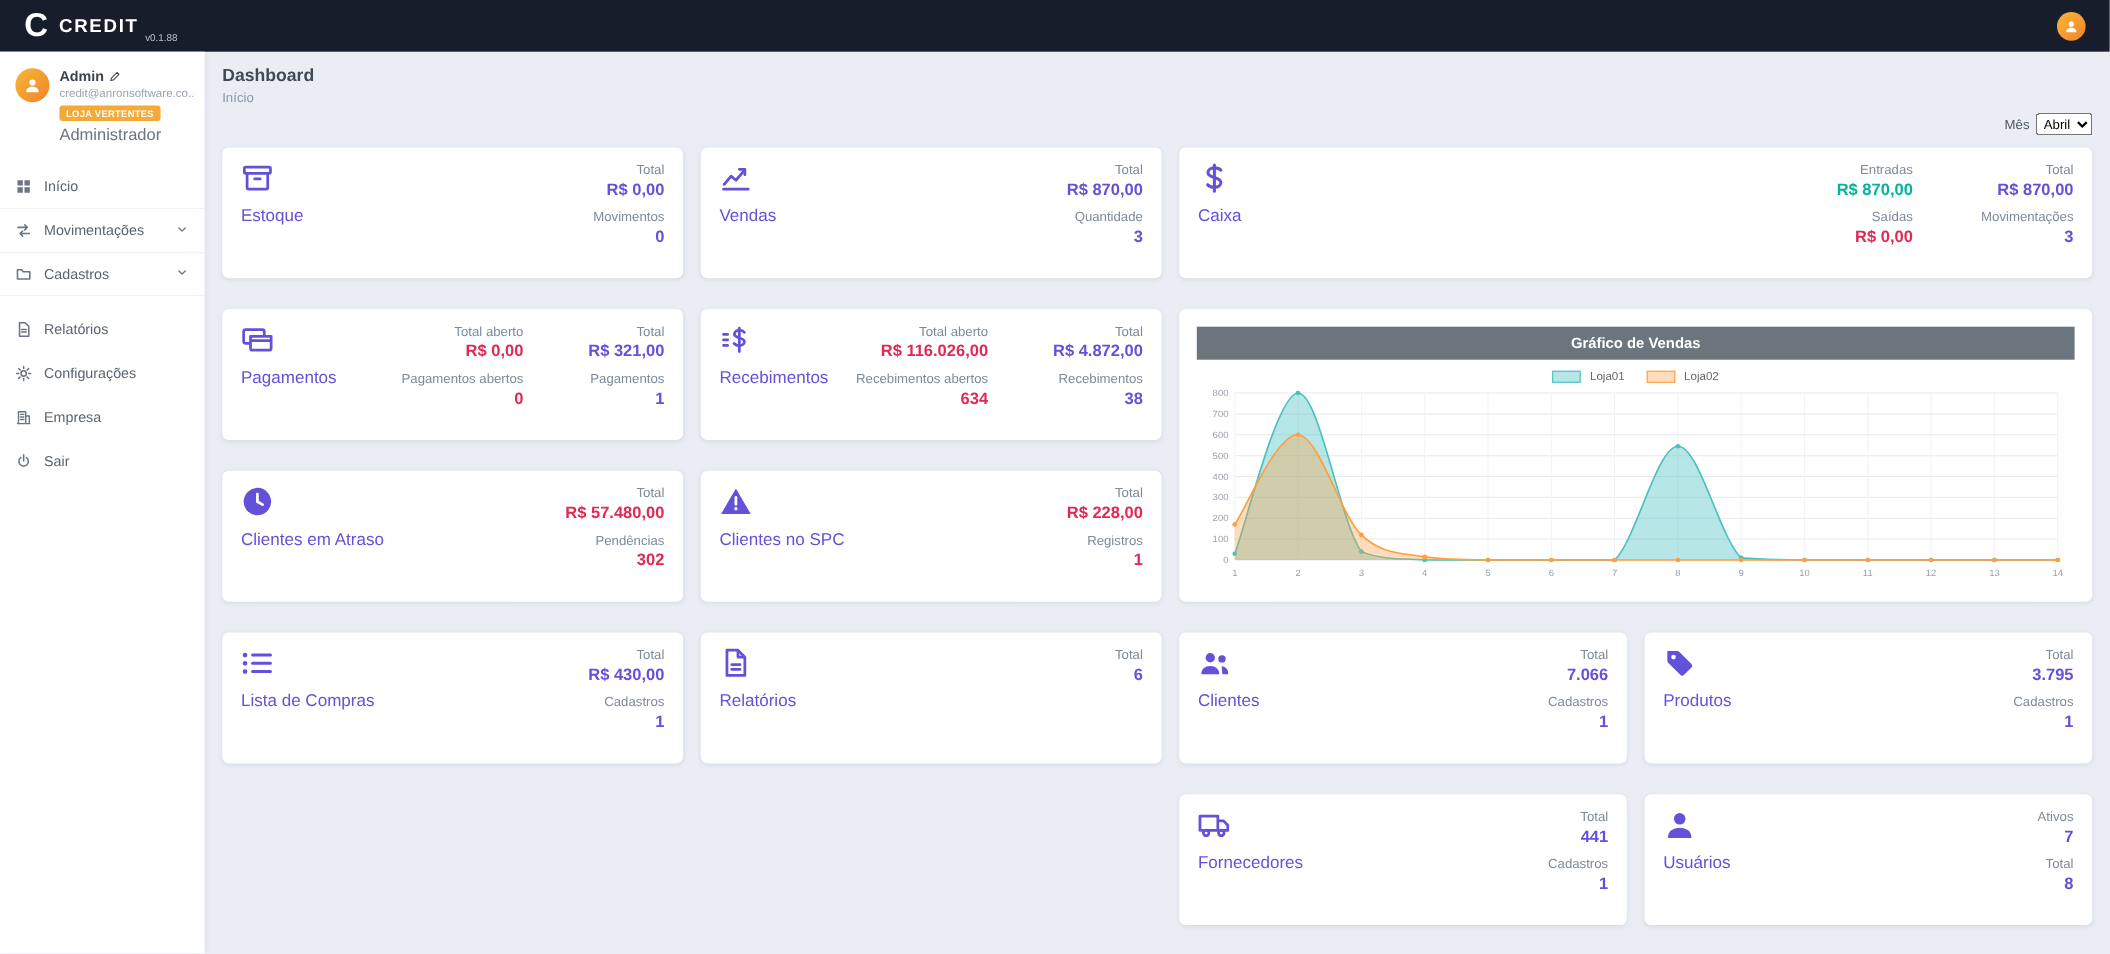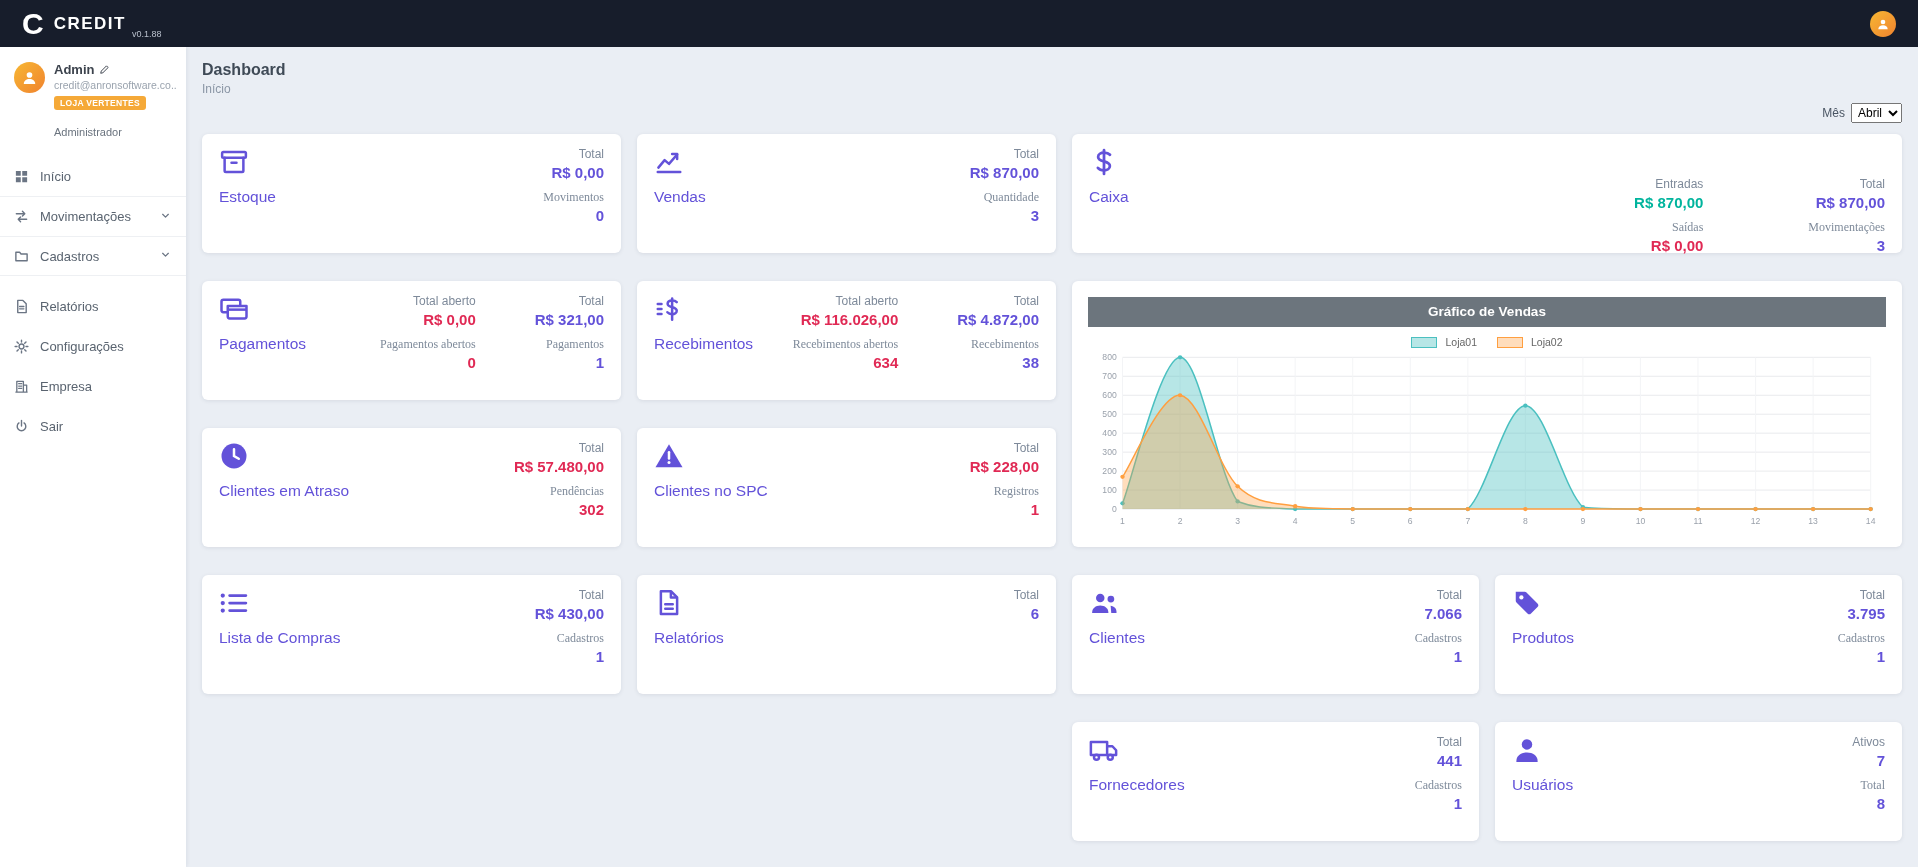--- a/index.html
+++ b/index.html
@@ -44,21 +44,21 @@
   .user-info { flex: 1; min-width: 0; display: flex; flex-direction: column; }
   .user-name { font-size: 13px; font-weight: 700; color: #3c434d; display: flex; align-items: center; gap: 5px; }
   .user-name .pencil { color: #3c434d; cursor: pointer; display: inline-flex; }
   .user-name .pencil svg { width: 11px; height: 11px; }
   .user-email { font-size: 10.5px; color: #9aa3ae; margin-top: 2px; white-space: nowrap; overflow: hidden; }
   .user-badge {
     align-self: flex-start; margin-top: 5px; font-size: 8.5px; font-weight: 700;
     background: var(--badge, #f5a938); color: #fff; padding: 2px 6px; border-radius: 3px;
     letter-spacing: .3px;
   }
-  .user-role { font-size: 11px; color: #6a737e; margin-top: 16px; }
+  .user-role { font-size: 15px; color: #6a737e; margin-top: 4px; }
 
   
   .menu { margin-top: 10px; }
   .menu-item {
     display: flex; align-items: center; gap: 11px; height: 40px; padding: 0 14px;
     font-size: 13px; color: #5a6470; cursor: pointer;
   }
   .menu-item svg { width: 15px; height: 15px; flex-shrink: 0; color: #6b7584; }
   .menu-item .chev { margin-left: auto; }
   .menu-item .chev svg { width: 13px; height: 13px; }
@@ -90,24 +90,24 @@
   .c-lista{grid-column:1;grid-row:4} .c-relatorios{grid-column:2;grid-row:4}
   .c-clientes{grid-column:3;grid-row:4} .c-produtos{grid-column:4;grid-row:4}
   .c-fornecedores{grid-column:3;grid-row:5} .c-usuarios{grid-column:4;grid-row:5}
 
   .card-left { display: flex; flex-direction: column; }
   .card-icon { width: 30px; height: 30px; color: var(--purple, #6352d9); }
   .card-icon svg { width: 30px; height: 30px; display: block; }
   .card-title { color: var(--purple, #6352d9); font-size: 15.5px; margin-top: 11px; cursor: pointer; white-space: nowrap; }
 
   .stats { display: flex; }
-  .gap-lg { gap: 105px; margin-top: 30px; } .gap-md { gap: 59px; }
+  .gap-lg { gap: 62px; } .gap-md { gap: 59px; }
   .stat-col { display: flex; flex-direction: column; align-items: flex-end; }
   .s-label { font-size: 12px; color: #7e8a9a; line-height: 1.25; white-space: nowrap; }
-  .s-label:not(:first-child) { margin-top: 7px; font-family: Liberation Serif, serif; }
+  .s-label:not(:first-child) { margin-top: 7px; }
   .s-value { font-size: 15px; font-weight: 700; line-height: 1.3; margin-top: 1px; white-space: nowrap; }
   .purple { color: var(--purple, #6352d9); } .red { color: var(--red, #e02954); } .green { color: var(--green, #00b49d); }
 
   
   .chart-card { flex-direction: column; padding: 16px; overflow: hidden; justify-content: flex-start; }
   .chart-header {
     height: 30px; line-height: 30px; background: var(--chart-head, #6c757d);
     color: #fff; font-size: 13.5px; font-weight: 700; text-align: center;
   }
   .chart-legend {

